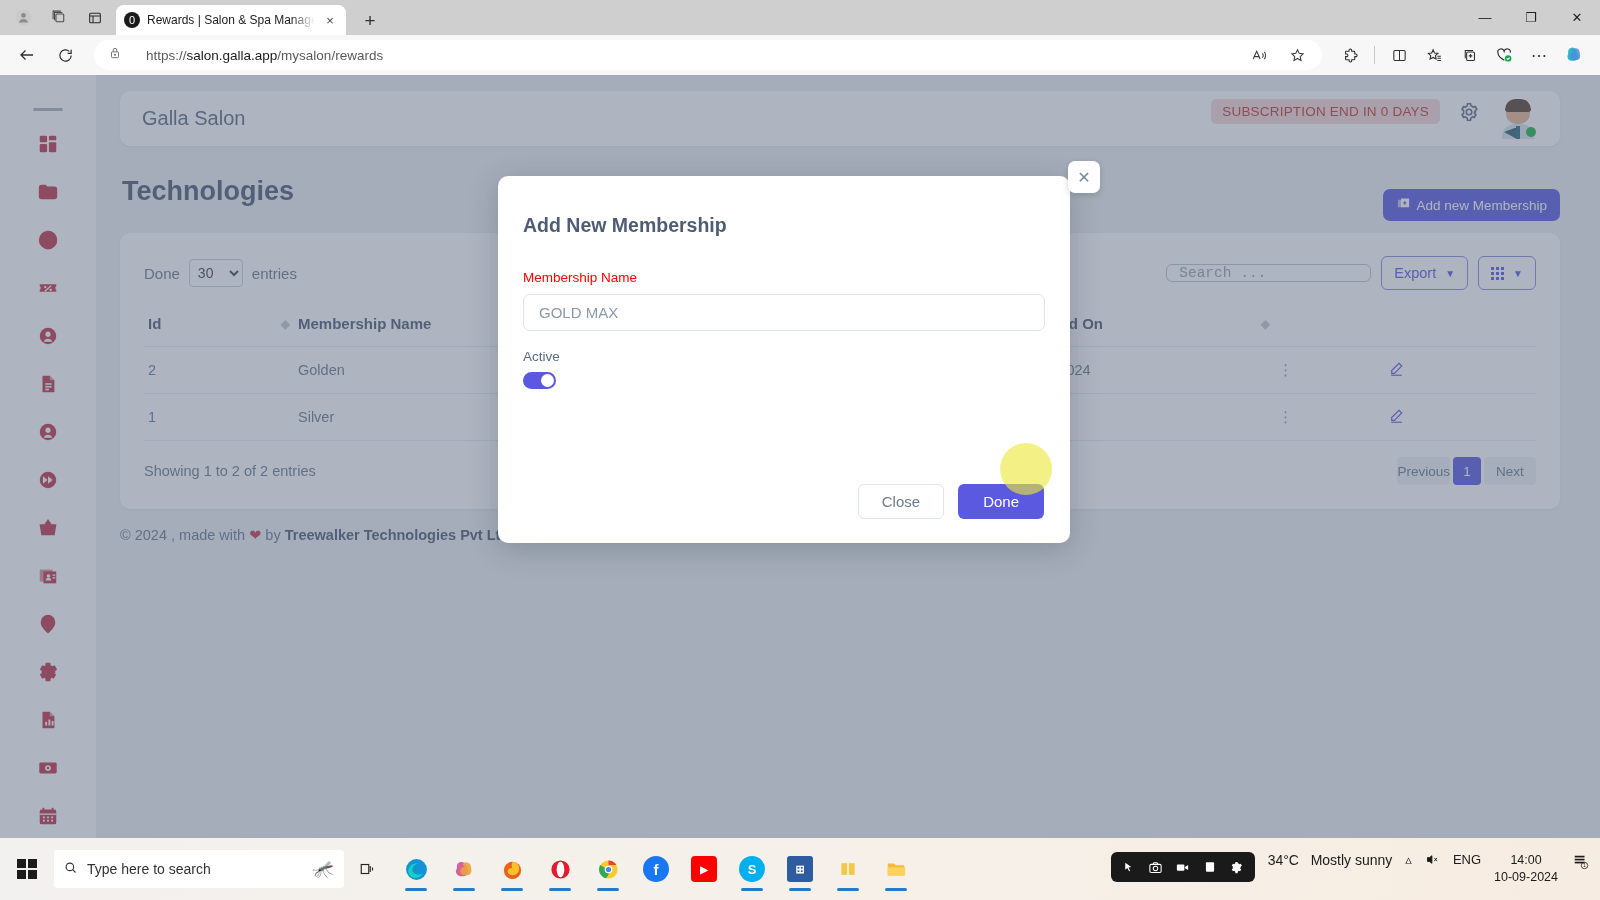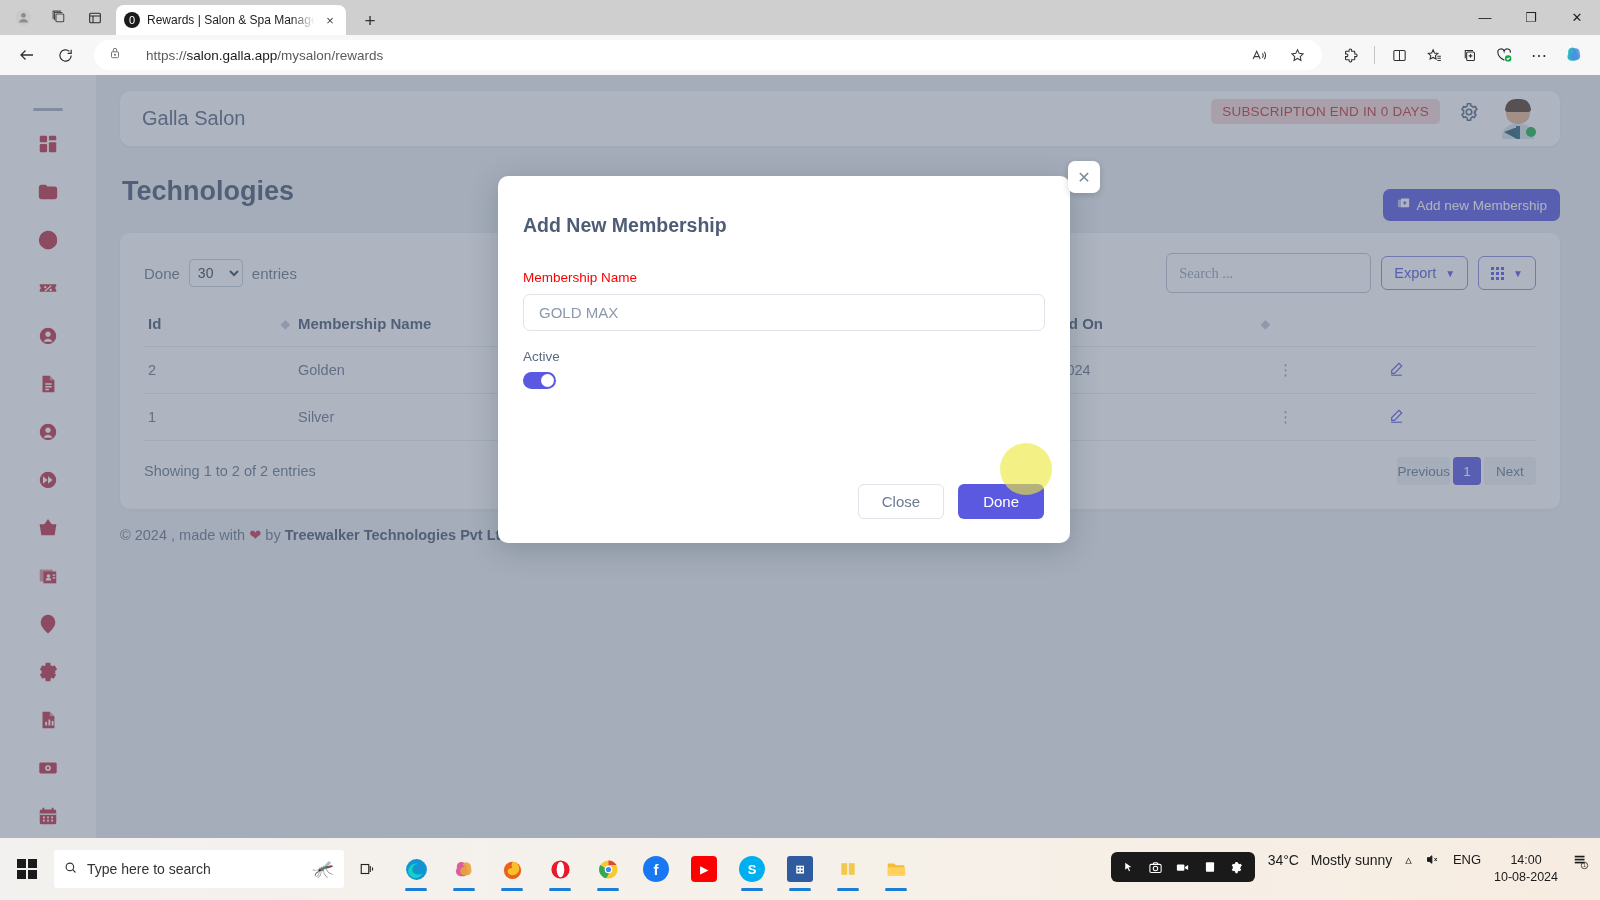--- a/index.html
+++ b/index.html
@@ -82,22 +82,22 @@
              display:flex; align-items:center; gap:5px; cursor:pointer; font-family:inherit; }
   .add-btn svg { width:15px; height:15px; fill:#fff; }
 
   .card { margin:26px 40px 0 24px; background:#ffffff; border-radius:10px; padding:22px 24px 24px;
           box-shadow:0 1px 3px rgba(30,40,60,.06); }
   .card-head { display:flex; align-items:center; height:36px; }
   .showgrp { display:flex; align-items:center; gap:9px; font-size:15px; color:#6c7a90; }
   .showgrp select { height:28px; font-size:14px; padding:2px 4px; color:#3c4858;
                     border:1px solid #c8cfd9; border-radius:4px; background:#fff; font-family:inherit; cursor:pointer;}
   .head-right { margin-left:auto; display:flex; align-items:center; gap:10px; }
-  .search-in { width:205px; height:40px; border:1px solid #bcc4d2; border-radius:6px;
-               padding:0 12px; font-size:14.5px; color:#3c4858; font-family:Liberation Serif, serif; background:#fff;}
+  .search-in { width:205px; height:18px; border:1px solid #bcc4d2; border-radius:6px;
+               padding:0 12px; font-size:14.5px; color:#3c4858; font-family:Liberation Mono, monospace; background:#fff;}
   .search-in::placeholder { color:#97a1b2; }
   .obtn { height:34px; border:1px solid #8c8be0; border-radius:6px; background:#fff; color:#5a59e0;
           font-size:14.5px; padding:0 12px; display:flex; align-items:center; gap:9px; cursor:pointer; font-family:inherit;}
   .caret { font-size:10px; }
   .grid9 { display:grid; grid-template-columns:repeat(3,3px); grid-template-rows:repeat(3,3px); gap:2px; }
   .grid9 i { background:#5a59e0; display:block; width:3px; height:3px; }
 
   table { width:100%; border-collapse:collapse; margin-top:14px; }
   th { text-align:left; font-size:15px; color:#4e5d75; font-weight:bold; padding:10px 4px 14px; }
   th .srt { color:#c3cad6; font-size:12px; margin-left:auto; }
@@ -704,21 +704,21 @@
     <span class="tray-ic">▵</span>
     <span class="tray-ic">
       <svg viewBox="0 0 24 24" width="15" height="15" fill="none" stroke="#1b1b1b" stroke-width="1.5">
           <path d="M4 9h3l4-3v12l-4-3H4z" fill="#1b1b1b"></path>
           <path d="M15 9.5l4 5M19 9.5l-4 5"></path>
         </svg>
     </span>
     <span class="tray-ic">ENG</span>
     <div class="clock">
       <div>14:00</div>
-      <div>10-08-2024</div>
+      <div>10-09-2024</div>
     </div>
     <span class="notif">
       <svg viewBox="0 0 24 24" width="18" height="18" fill="#1b1b1b">
           <rect x="5" y="5" width="13" height="2.2"></rect>
           <rect x="5" y="9" width="13" height="2.2"></rect>
           <rect x="5" y="13" width="13" height="2.2"></rect>
           <circle cx="18" cy="18" r="4.3" fill="none" stroke="#1b1b1b" stroke-width="1"></circle>
           <text x="18" y="20.4" font-size="6" text-anchor="middle" fill="#1b1b1b">1</text>
         </svg>
     </span>

